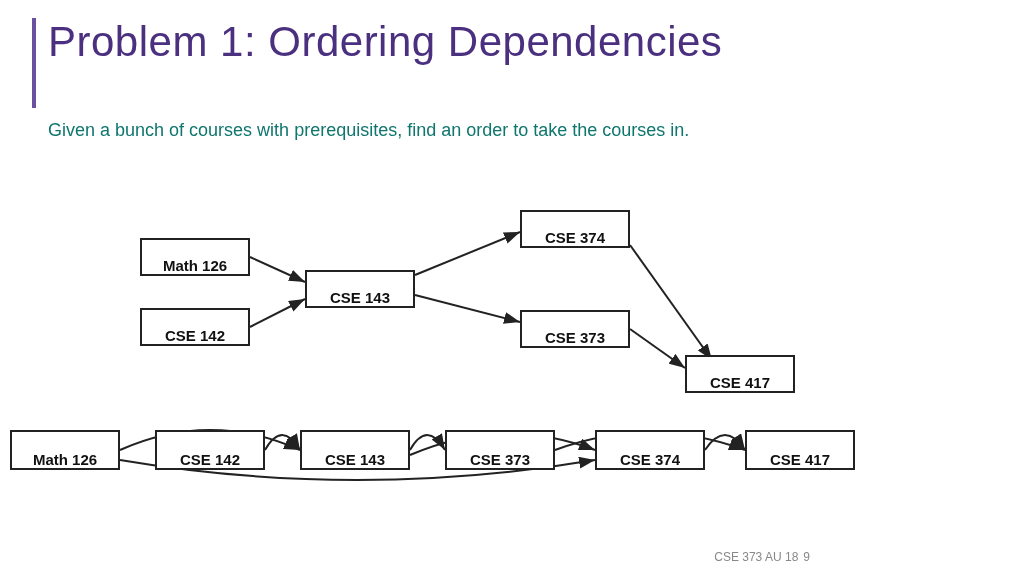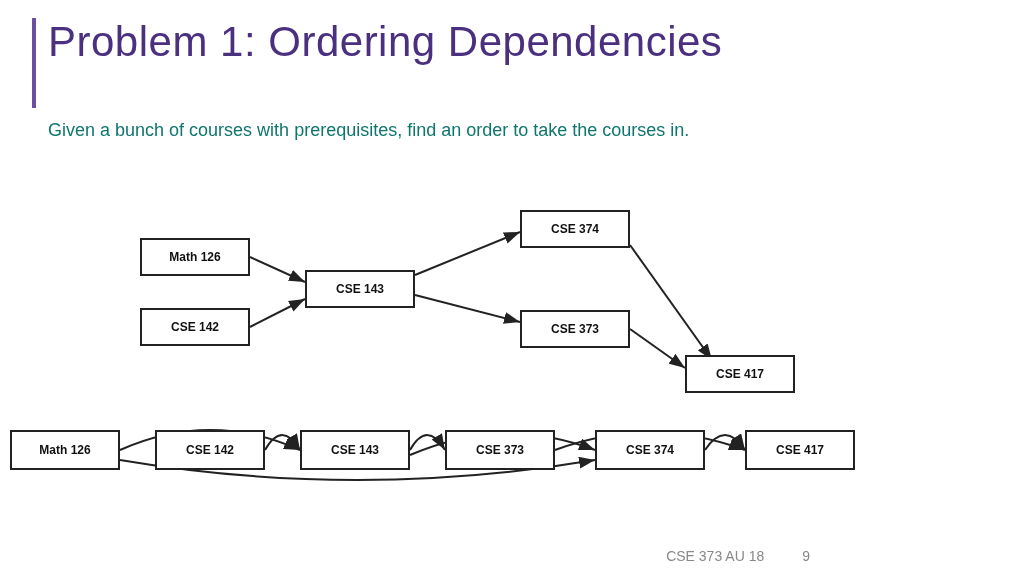--- a/index.html
+++ b/index.html
@@ -55,23 +55,23 @@
       width: 1024px;
       height: 380px;
     }
 
     
     .node {
       position: absolute;
       border: 2px solid #222;
       background: #fff;
       display: flex;
-      align-items: center;
+      align-items: flex-end;
       justify-content: center;
-      font-size: 12px;
+      font-size: 15px;
       font-weight: 600;
       color: #111;
     }
 
     
     .n-math126-top { width: 110px; height: 38px; left: 140px; top: 88px; }
     .n-cse142-top  { width: 110px; height: 38px; left: 140px; top: 158px; }
     .n-cse143-top  { width: 110px; height: 38px; left: 305px; top: 120px; }
     .n-cse374-top  { width: 110px; height: 38px; left: 520px; top: 60px; }
     .n-cse373-top  { width: 110px; height: 38px; left: 520px; top: 160px; }
@@ -93,24 +93,24 @@
       width: 1024px;
       height: 380px;
       pointer-events: none;
     }
 
     
     .footer {
       position: absolute;
       bottom: 12px;
       right: 20px;
-      font-size: 14px;
+      font-size: 12px;
       color: #888;
       display: flex;
-      gap: 38px;
+      gap: 5px;
     }
   </style>
 </head>
 <body>
 
 <div class="slide">
 
   <div class="left-border"></div>
 
   <div class="title">Problem 1: Ordering Dependencies</div>

